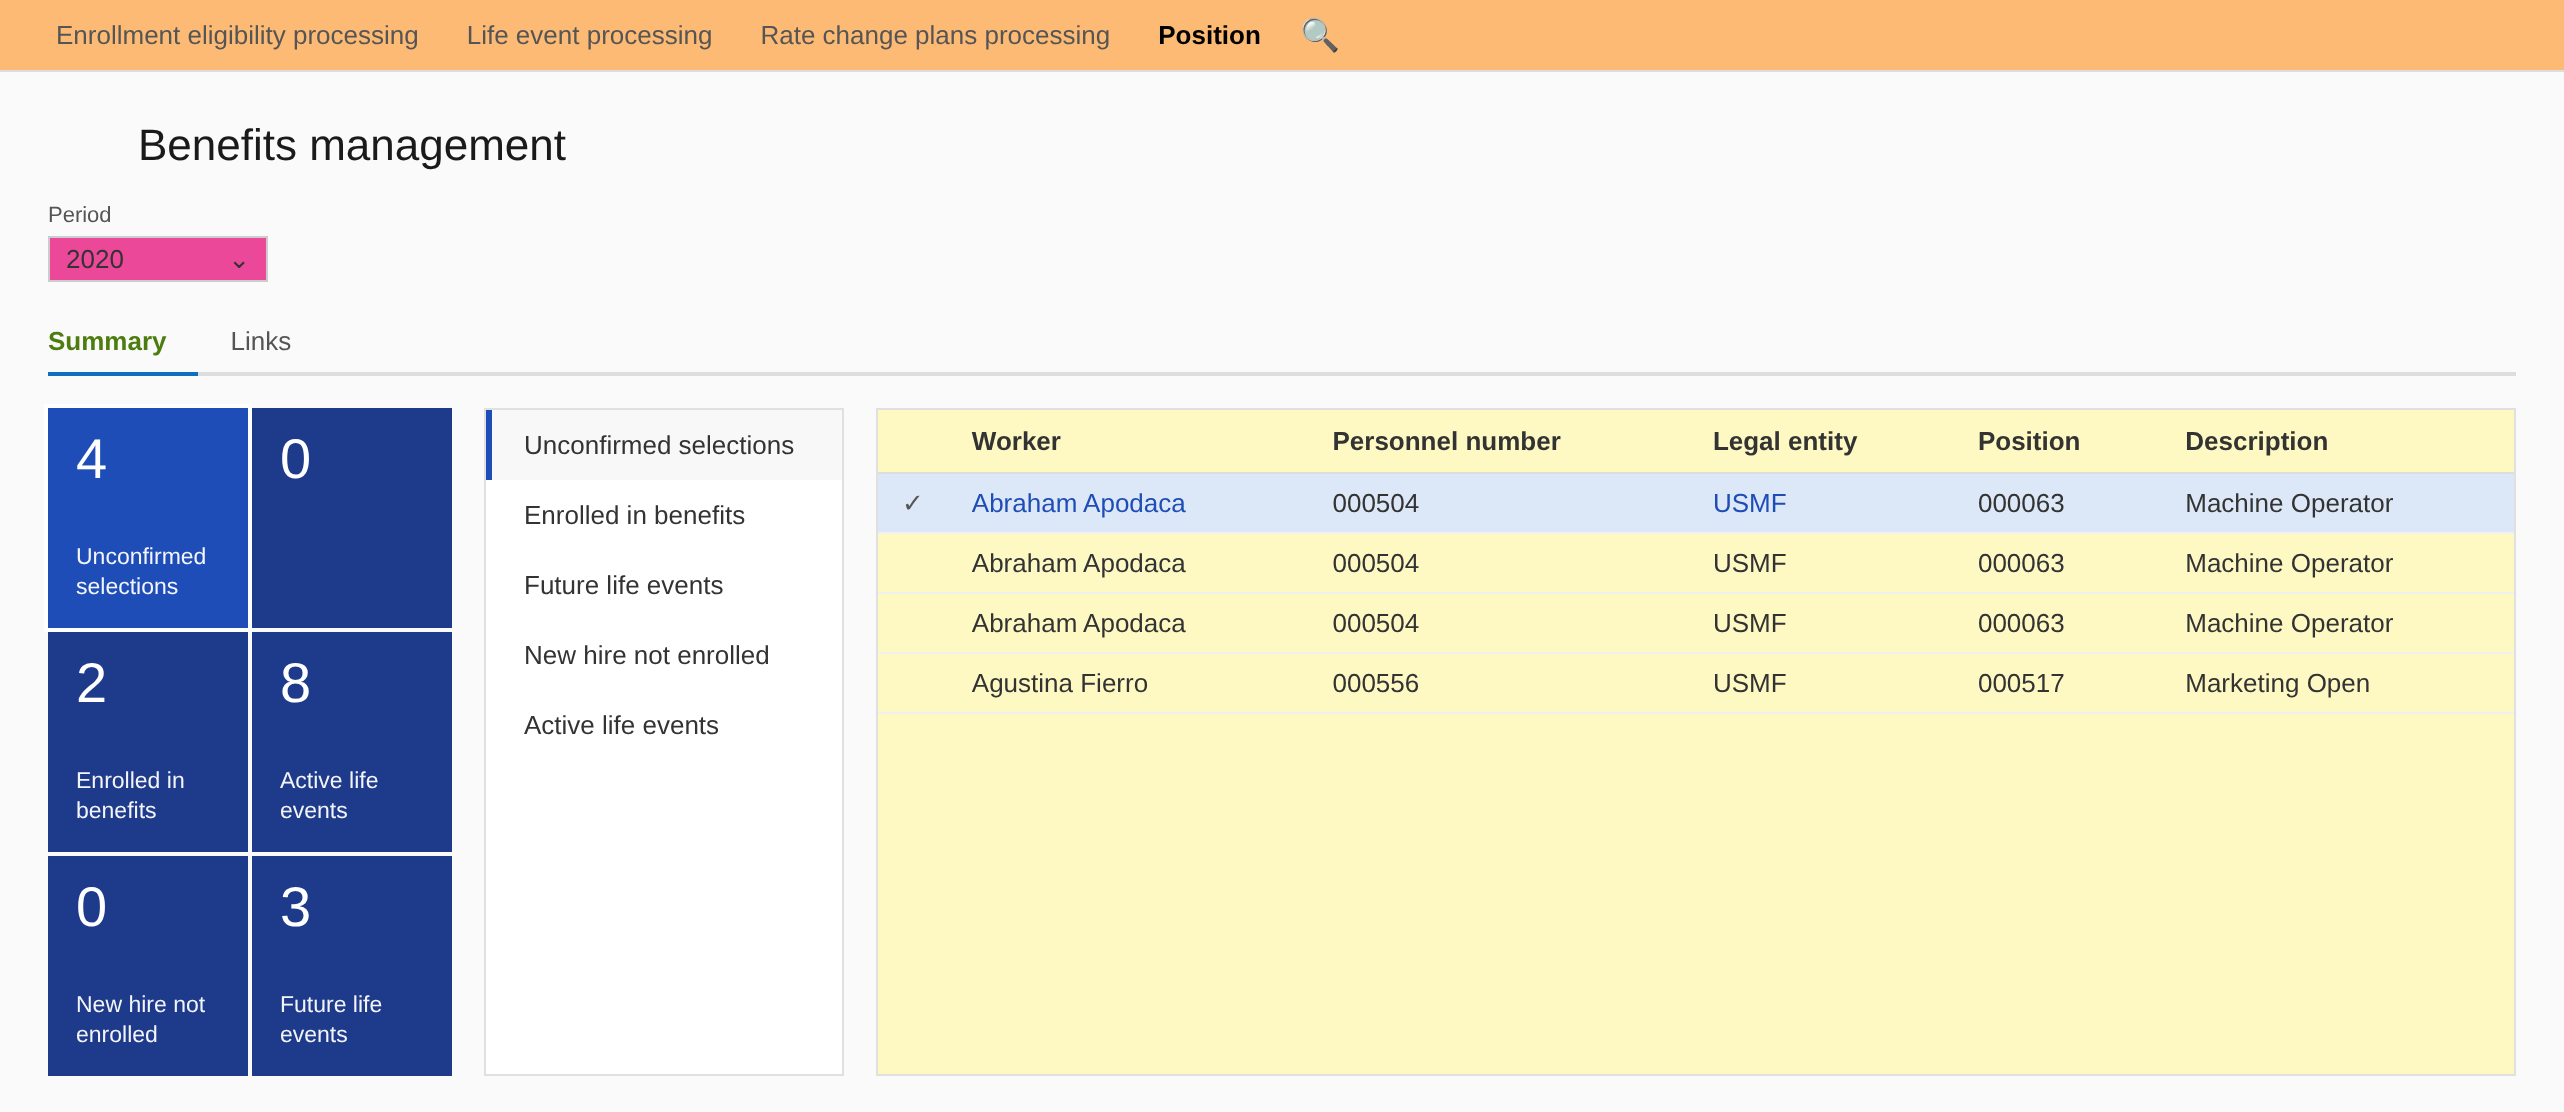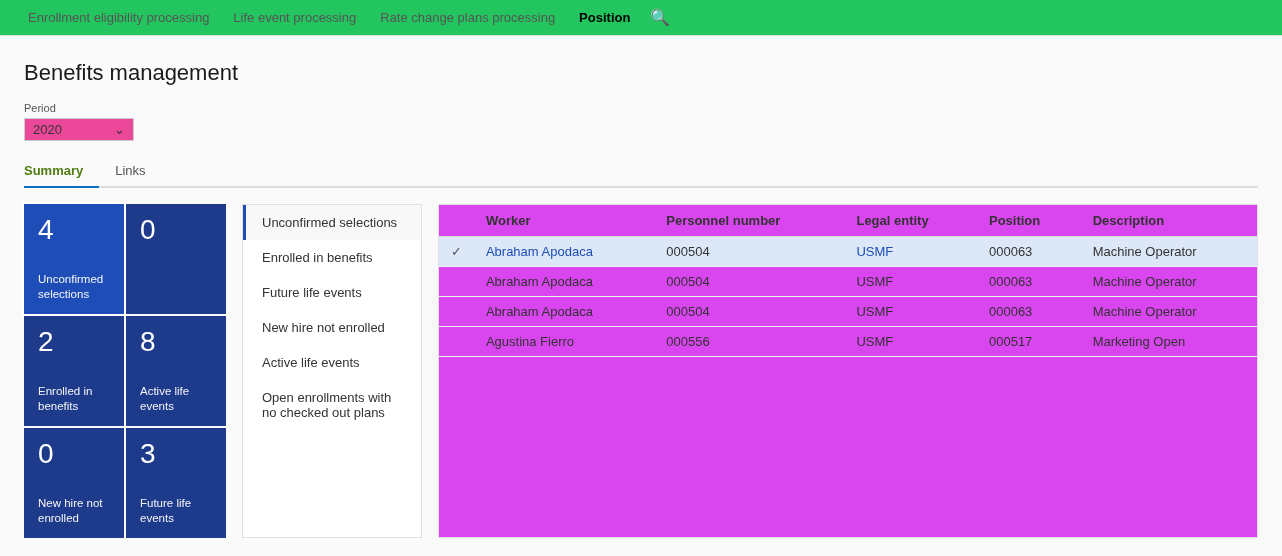--- a/index.html
+++ b/index.html
@@ -1,20 +1,20 @@
 <!DOCTYPE html>
 <html><head>
   <meta charset="utf-8">
   <style>
     * { box-sizing: border-box; margin: 0; padding: 0; }
     body { font-family: 'Segoe UI', Arial, sans-serif; background: #f5f5f5; font-size: 13px; color: #333; }
 
     
     .top-nav {
-      background: #22c55e;
+      background: #fdba74;
       border-bottom: 1px solid #ddd;
       display: flex;
       align-items: center;
       padding: 0 16px;
       height: 36px;
     }
     .top-nav a {
       color: #555;
       text-decoration: none;
       padding: 8px 12px;
@@ -35,20 +35,21 @@
       padding: 24px 24px;
       background: #fafafa;
       min-height: 520px;
     }
 
     .page-title {
       font-size: 22px;
       font-weight: 300;
       color: #1a1a1a;
       margin-bottom: 16px;
+      margin-left: 45px;
     }
 
     .period-label {
       font-size: 11px;
       color: #555;
       margin-bottom: 4px;
     }
 
     .period-select {
       display: flex;
@@ -139,21 +140,21 @@
     }
     .side-panel-item.active {
       border-left: 3px solid #1e4db7;
       background: #f8f8f8;
       font-weight: 400;
     }
 
     
     .table-panel {
       flex: 1;
-      background: #d946ef;
+      background: #fef9c3;
       border: 1px solid #e0e0e0;
       margin-left: 16px;
       overflow: auto;
     }
 
     table {
       width: 100%;
       border-collapse: collapse;
       font-size: 13px;
     }
@@ -239,21 +240,20 @@
         <div class="tile-label">Future life events</div>
       </div>
     </div>
 
     <div class="side-panel">
       <div class="side-panel-item active">Unconfirmed selections</div>
       <div class="side-panel-item">Enrolled in benefits</div>
       <div class="side-panel-item">Future life events</div>
       <div class="side-panel-item">New hire not enrolled</div>
       <div class="side-panel-item">Active life events</div>
-      <div class="side-panel-item">Open enrollments with no checked out plans</div>
     </div>
 
     <div class="table-panel">
       <table>
         <thead>
           <tr>
             <th></th>
             <th>Worker</th>
             <th>Personnel number</th>
             <th>Legal entity</th>

